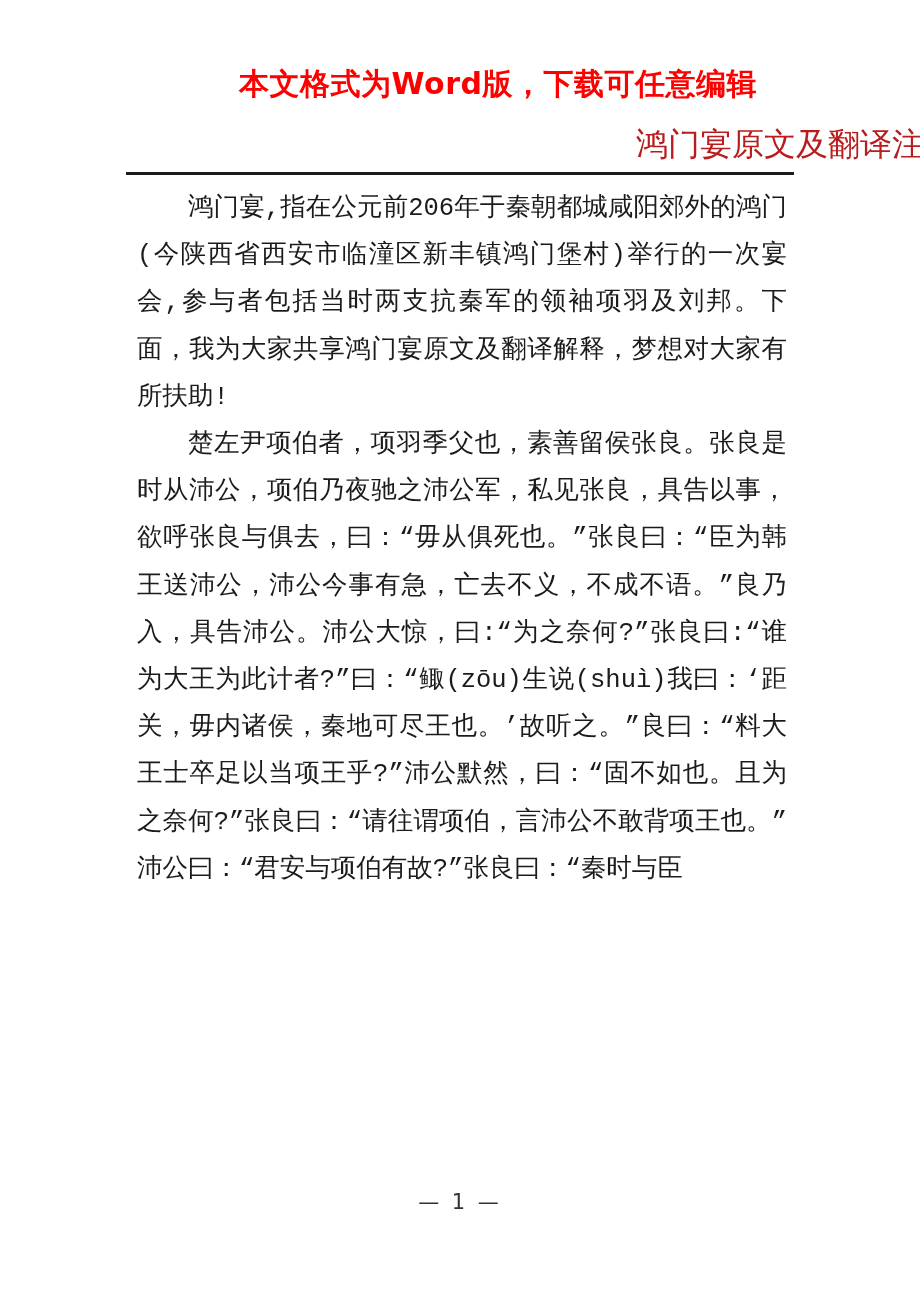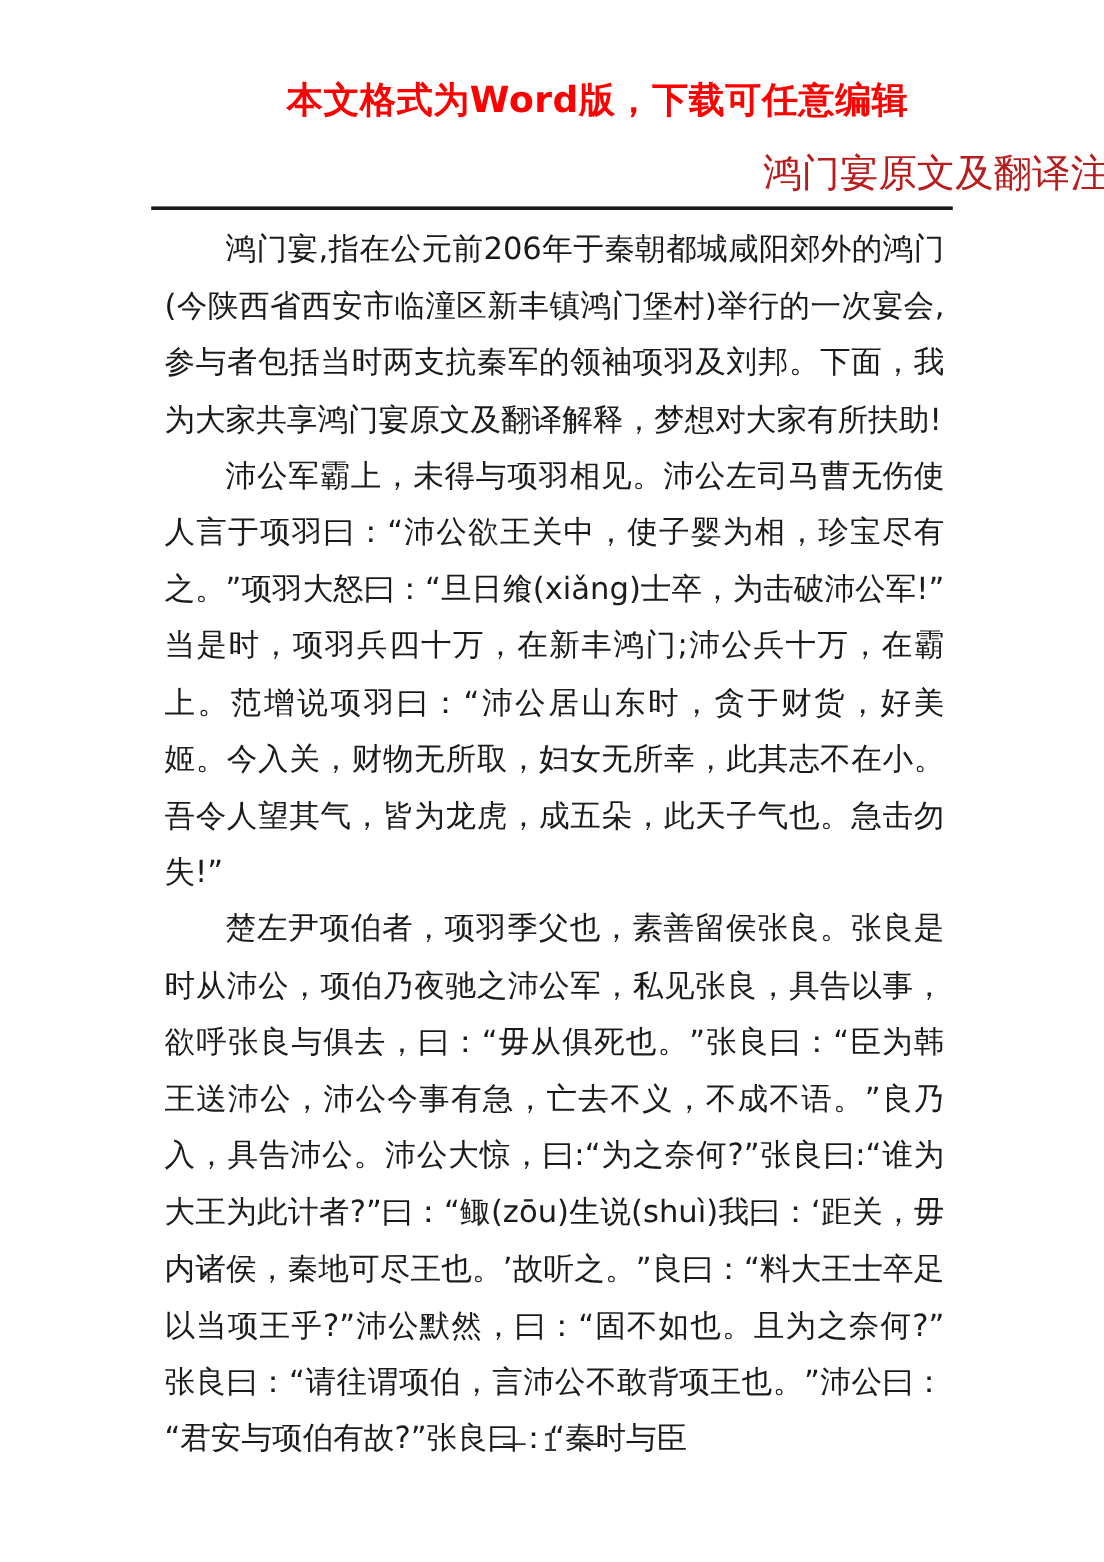--- a/index.html
+++ b/index.html
@@ -73,20 +73,21 @@
     color: #1b1b1b;
     text-align: justify;
     text-justify: inter-character;
     margin: 0;
     letter-spacing: 0px;
     font-weight: normal;
   }
 
   .para.indent {
     text-indent: 2em;
+    font-family: Liberation Mono, monospace;
   }
 
   
   .page-footer {
     position: absolute;
     left: 0;
     top: 1186px;
     width: 920px;
     text-align: center;
     font-size: 21px;
@@ -104,20 +105,19 @@
   <div class="doc-banner">本文格式为Word版，下载可任意编辑</div>
 
   <div class="doc-title">鸿门宴原文及翻译注释</div>
 
   <div class="title-rule"></div>
 
   <div class="body-block">
     <p class="para indent">鸿门宴,指在公元前206年于秦朝都城咸阳郊外的鸿门(今陕西省西安市临潼区新丰镇鸿门堡村)举行的一次宴会,参与者包括当时两支抗秦军的领袖项羽及刘邦。下面，我为大家共享鸿门宴原文及翻译解释，梦想对大家有所扶助!</p>
 
 
-    <p class="para indent">沛公军霸上，未得与项羽相见。沛公左司马曹无伤使人言于项羽曰：“沛公欲王关中，使子婴为相，珍宝尽有之。”项羽大怒曰：“旦日飨(xiǎng)士卒，为击破沛公军!”当是时，项羽兵四十万，在新丰鸿门;沛公兵十万，在霸上。范增说项羽曰：“沛公居山东时，贪于财货，好美姬。今入关，财物无所取，妇女无所幸，此其志不在小。吾令人望其气，皆为龙虎，成五朵，此天子气也。急击勿失!”</p>
 
     <p class="para indent">楚左尹项伯者，项羽季父也，素善留侯张良。张良是时从沛公，项伯乃夜驰之沛公军，私见张良，具告以事，欲呼张良与俱去，曰：“毋从俱死也。”张良曰：“臣为韩王送沛公，沛公今事有急，亡去不义，不成不语。”良乃入，具告沛公。沛公大惊，曰:“为之奈何?”张良曰:“谁为大王为此计者?”曰：“鲰(zōu)生说(shuì)我曰：‘距关，毋内诸侯，秦地可尽王也。’故听之。”良曰：“料大王士卒足以当项王乎?”沛公默然，曰：“固不如也。且为之奈何?”张良曰：“请往谓项伯，言沛公不敢背项王也。”沛公曰：“君安与项伯有故?”张良曰：“秦时与臣</p>
   </div>
 
   <div class="page-footer">— 1 —</div>
 
 </div>
 
 </body></html>

